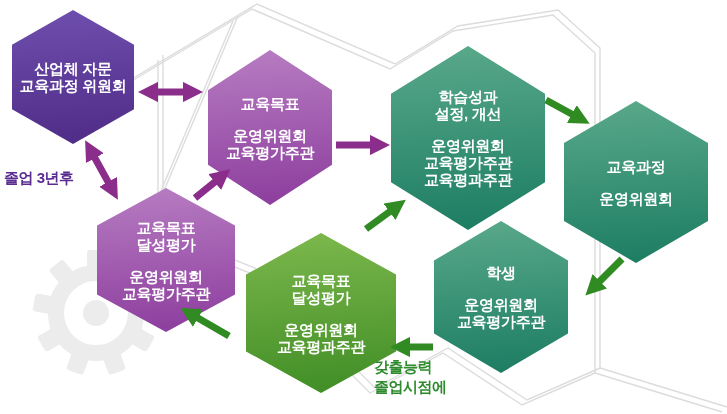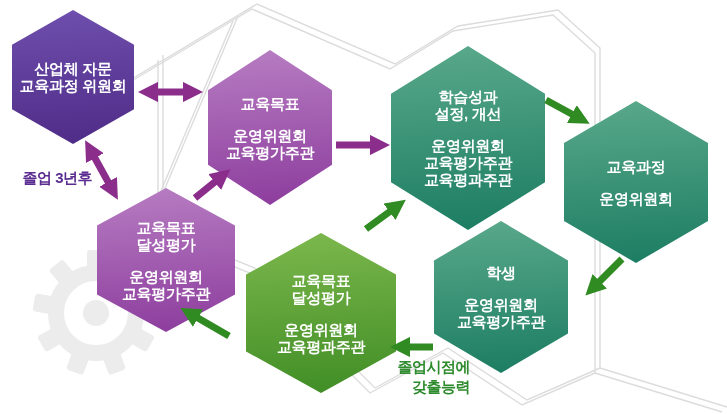--- a/index.html
+++ b/index.html
@@ -7,21 +7,21 @@
           font-family:"Liberation Sans",sans-serif;}
   svg.bg{position:absolute;left:0;top:0;z-index:0;}
   .hex-layer{position:absolute;left:0;top:0;width:100%;height:100%;z-index:1;}
   svg.arrows{position:absolute;left:0;top:0;z-index:3;pointer-events:none;}
   .hex{position:absolute;display:flex;align-items:center;justify-content:center;
        clip-path:polygon(50% 0%,100% 26%,100% 74%,50% 100%,0% 74%,0% 26%);}
   .hex-text{color:#fff;font-weight:bold;font-size:15px;line-height:17px;
             text-align:center;letter-spacing:-0.3px;}
   .hex-subtitle{margin-top:15px;}
   .side-label{position:absolute;z-index:2;font-weight:bold;font-size:15px;
-              line-height:20px;text-align:right;letter-spacing:-0.5px;}
+              line-height:20px;text-align:left;letter-spacing:-0.5px;}
 </style>
 </head>
 <body>
 
 <div class="canvas">
 
   <svg class="bg" width="727" height="414" viewBox="0 0 727 414">
     <g fill="none" stroke-width="1.4" stroke="#dcdcdc">
       <g>
         <polyline points="120,86 257,4 395,64 458,26 558,10 600,48 600,368"></polyline>
@@ -130,22 +130,22 @@
             <div>교육평가주관</div>
           </div>
         </div>
       </div>
     </div>
 
   <div class="side-label" style="left: 4px; top: 168px; width: 88px; color: rgb(91, 44, 144);">
     <div>졸업 3년후</div>
   </div>
   <div class="side-label" style="left: 374px; top: 357px; width: 96px; color: rgb(46, 139, 45);">
+    <div>갖출능력</div>
     <div>졸업시점에</div>
-    <div>갖출능력</div>
   </div>
 
   <svg class="arrows" width="727" height="414" viewBox="0 0 727 414">
     <defs>
       <marker id="head-purple" viewBox="0 0 10 10" refX="4" refY="5" markerWidth="2.9" markerHeight="2.9" orient="auto-start-reverse">
         <path d="M0 0 L10 5 L0 10 Z" fill="#8b2d8b"></path>
       </marker>
       <marker id="head-green" viewBox="0 0 10 10" refX="4" refY="5" markerWidth="2.9" markerHeight="2.9" orient="auto-start-reverse">
         <path d="M0 0 L10 5 L0 10 Z" fill="#2f8b22"></path>
       </marker>

